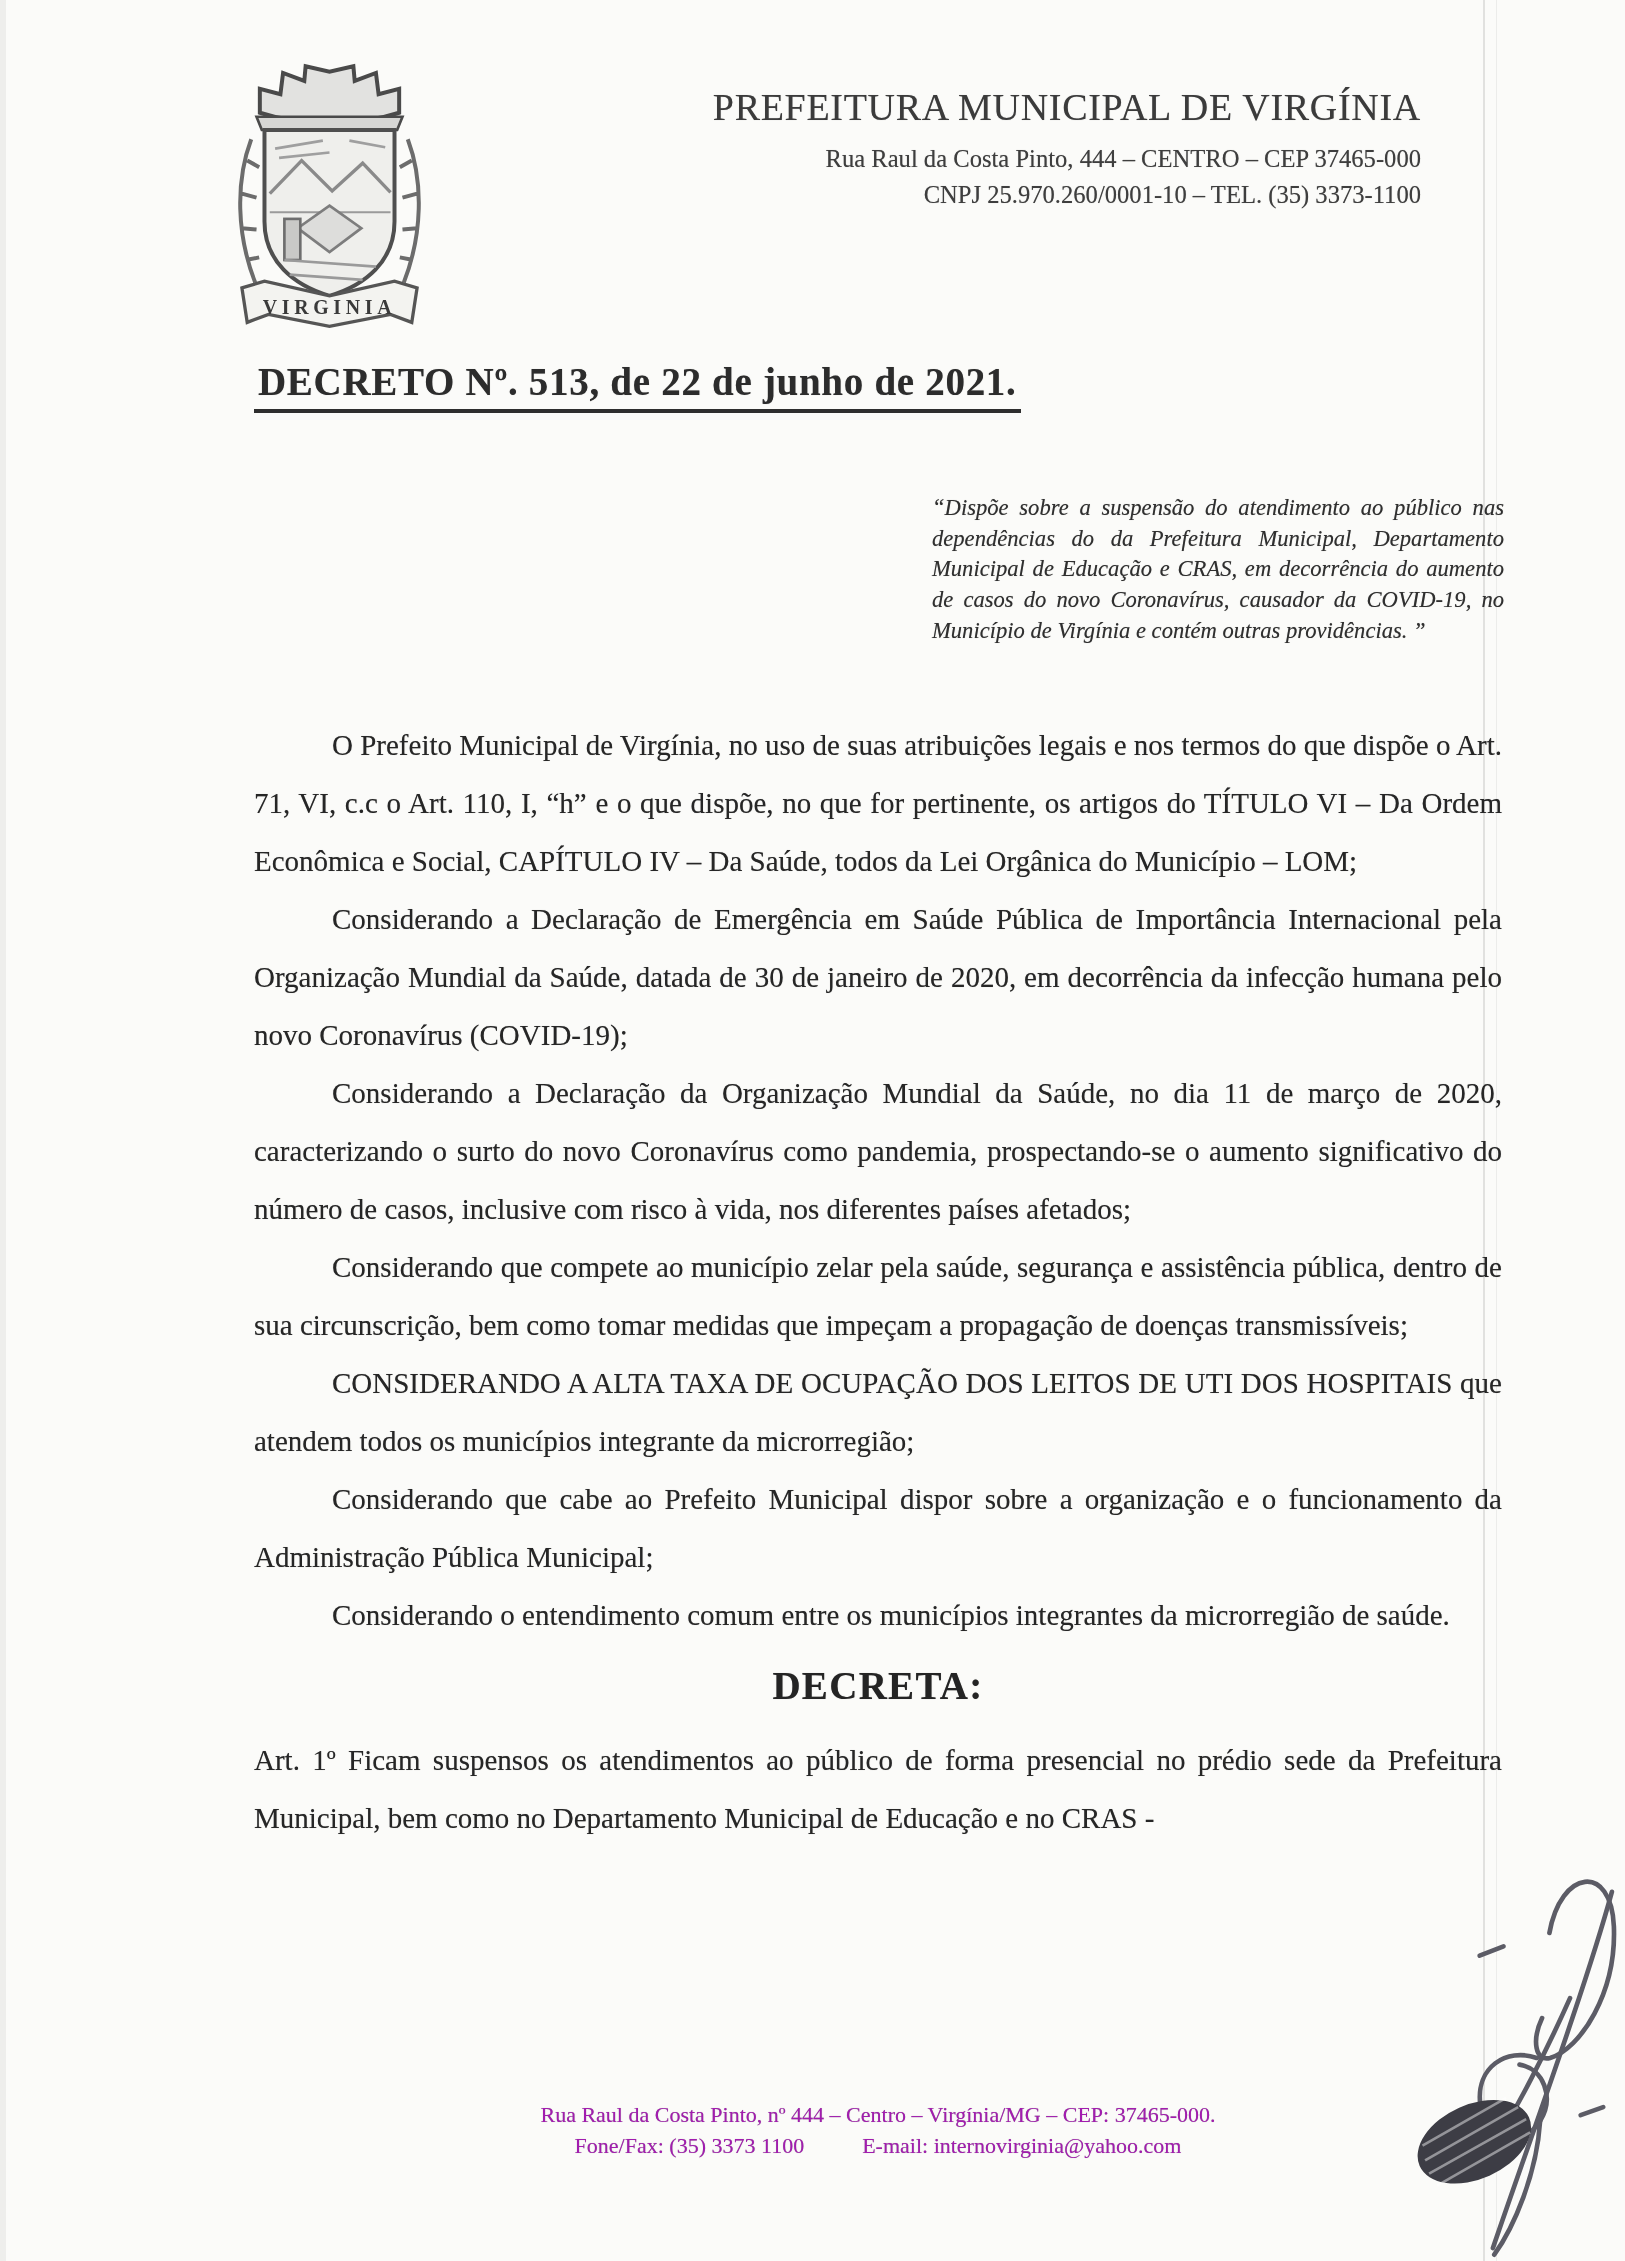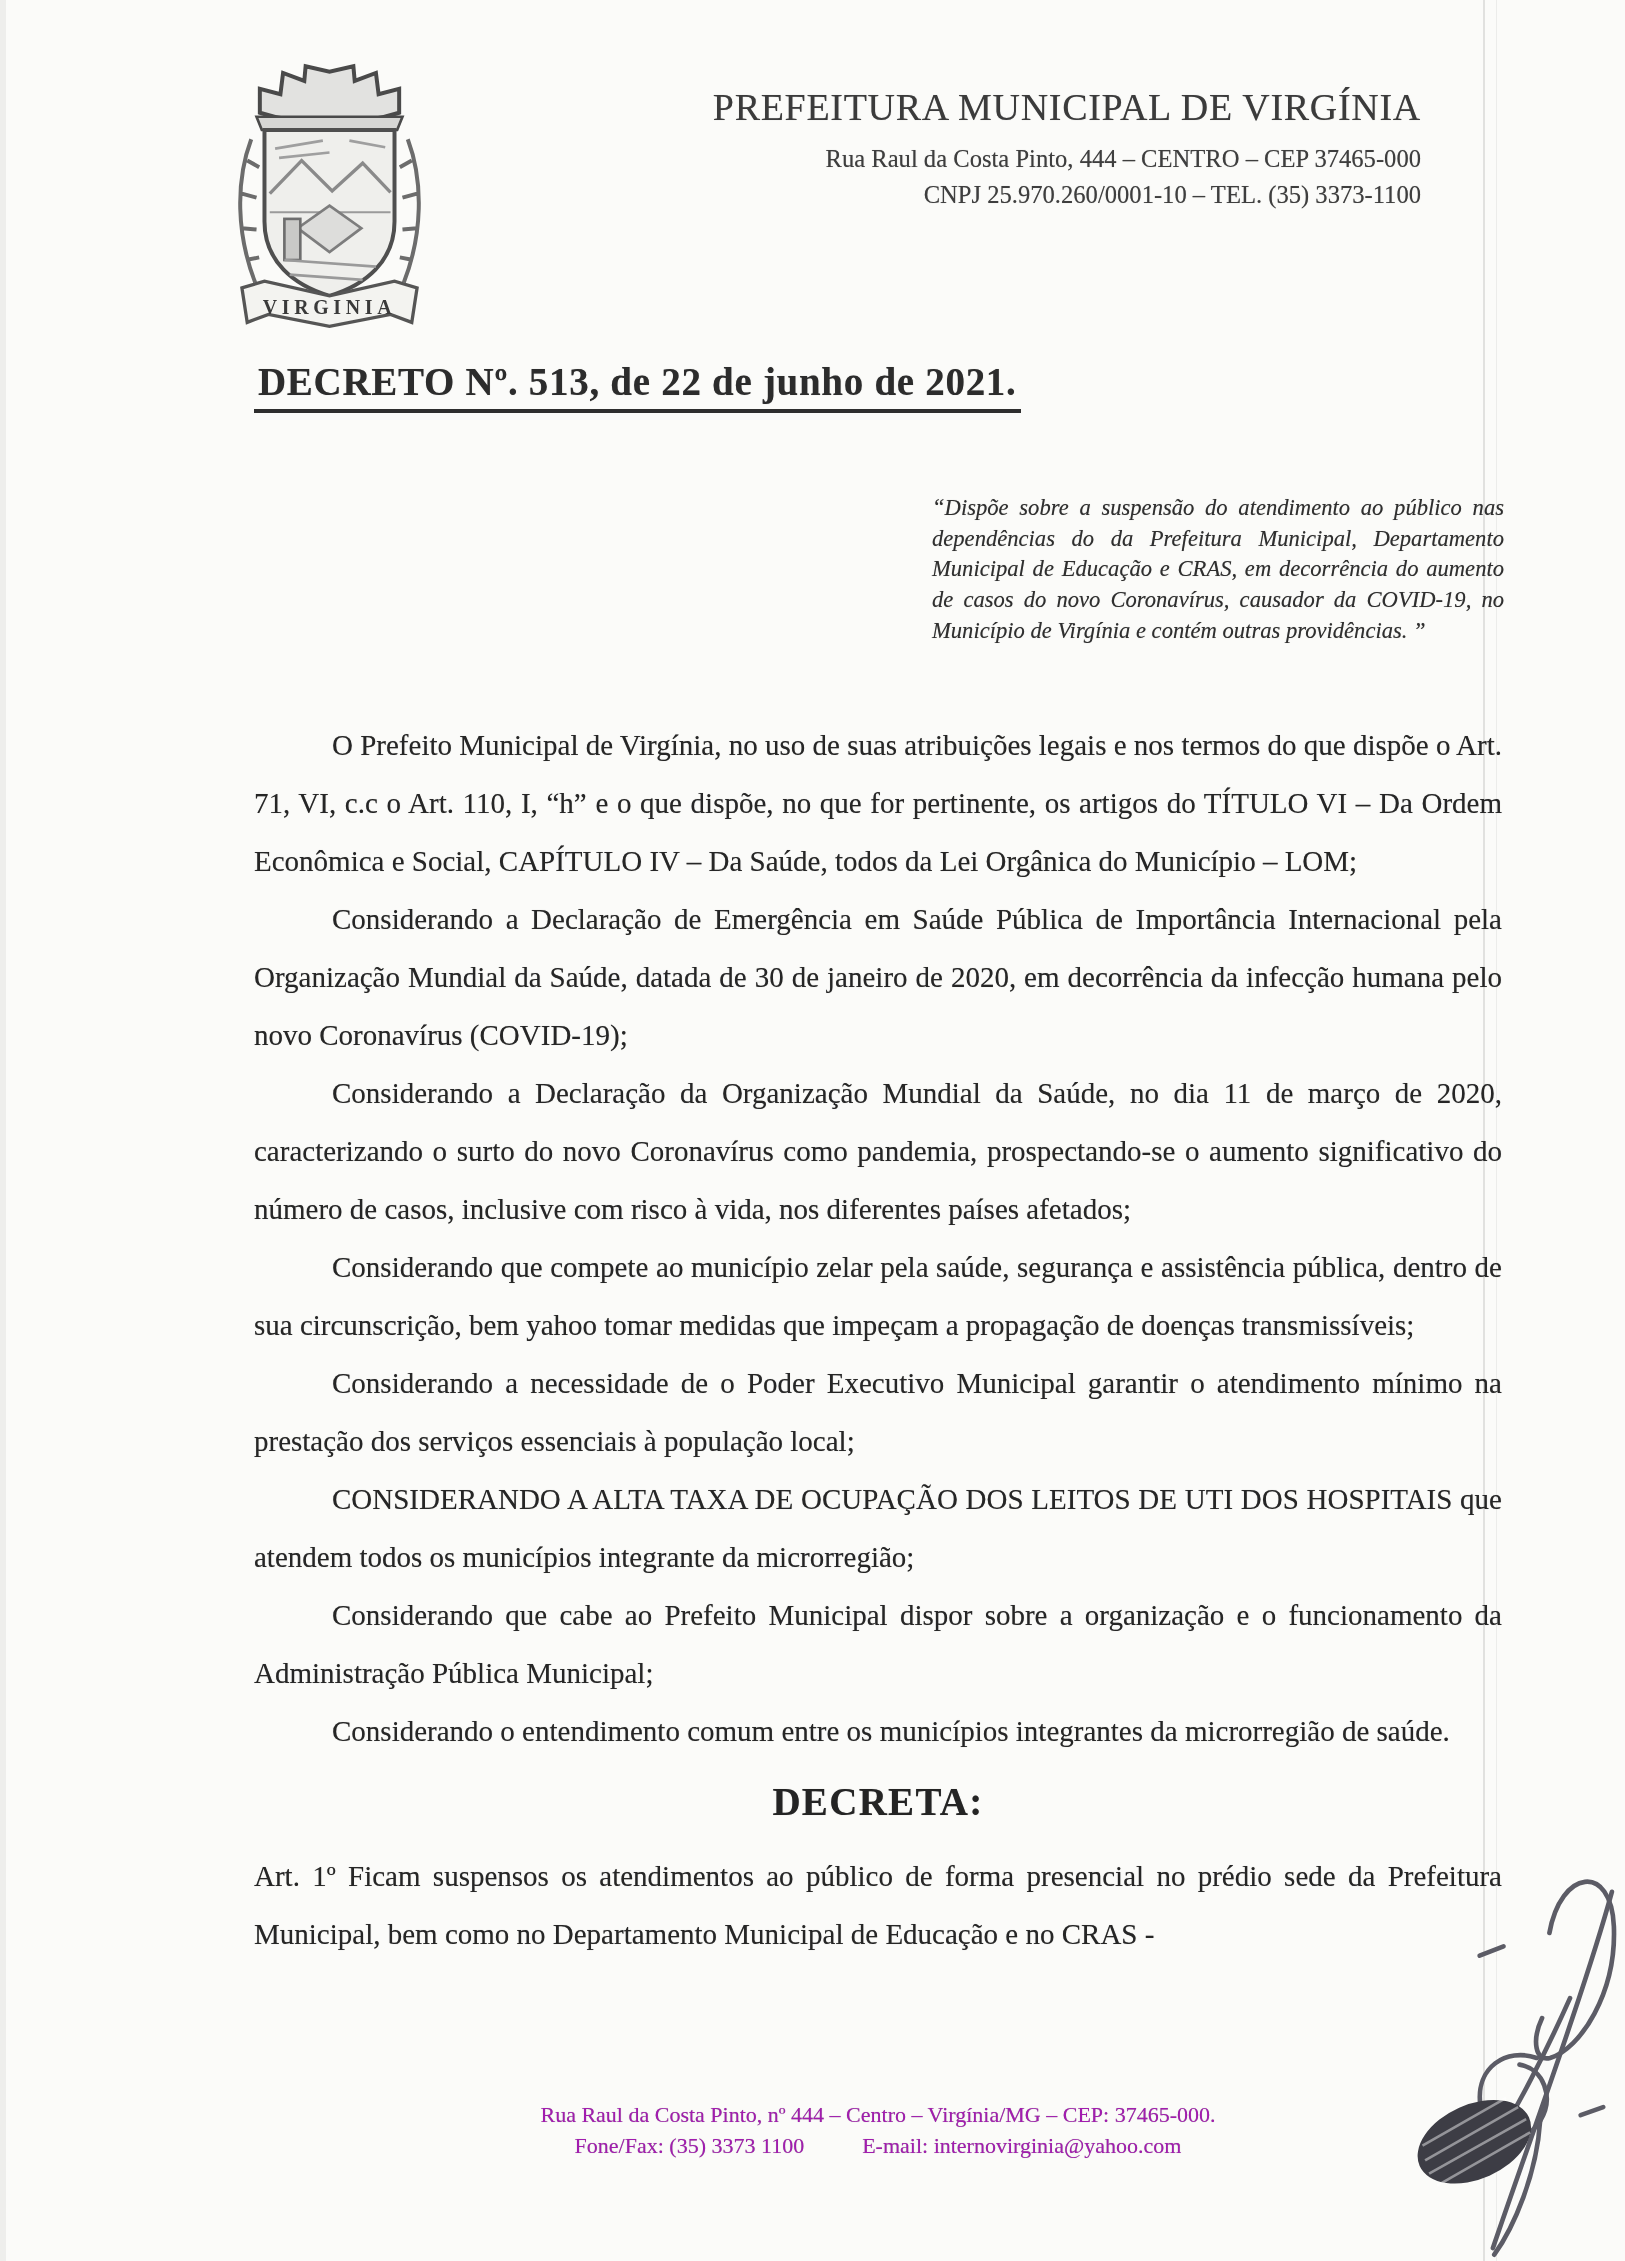--- a/index.html
+++ b/index.html
@@ -107,22 +107,21 @@
 <div id="decree-title-wrap">
   <span id="decree-title" class="soft">DECRETO Nº. 513, de 22 de junho de 2021.</span>
 </div>
 
 <div id="epigraph" class="soft">“Dispõe sobre a suspensão do atendimento ao público nas dependências do da Prefeitura Municipal, Departamento Municipal de Educação e CRAS, em decorrência do aumento de casos do novo Coronavírus, causador da COVID-19, no Município de Virgínia e contém outras providências. ”</div>
 
 <main id="body-flow">
   <p class="para soft">O Prefeito Municipal de Virgínia, no uso de suas atribuições legais e nos termos do que dispõe o Art. 71, VI, c.c o Art. 110, I, “h” e o que dispõe, no que for pertinente, os artigos do TÍTULO VI – Da Ordem Econômica e Social, CAPÍTULO IV – Da Saúde, todos da Lei Orgânica do Município – LOM;</p>
   <p class="para soft">Considerando a Declaração de Emergência em Saúde Pública de Importância Internacional pela Organização Mundial da Saúde, datada de 30 de janeiro de 2020, em decorrência da infecção humana pelo novo Coronavírus (COVID-19);</p>
   <p class="para soft">Considerando a Declaração da Organização Mundial da Saúde, no dia 11 de março de 2020, caracterizando o surto do novo Coronavírus como pandemia, prospectando-se o aumento significativo do número de casos, inclusive com risco à vida, nos diferentes países afetados;</p>
-  <p class="para soft">Considerando que compete ao município zelar pela saúde, segurança e assistência pública, dentro de sua circunscrição, bem yahoo tomar medidas que impeçam a propagação de doenças transmissíveis;</p>
-  <p class="para soft">Considerando a necessidade de o Poder Executivo Municipal garantir o atendimento mínimo na prestação dos serviços essenciais à população local;</p>
+  <p class="para soft">Considerando que compete ao município zelar pela saúde, segurança e assistência pública, dentro de sua circunscrição, bem como tomar medidas que impeçam a propagação de doenças transmissíveis;</p>
   <p class="para soft">CONSIDERANDO A ALTA TAXA DE OCUPAÇÃO DOS LEITOS DE UTI DOS HOSPITAIS que atendem todos os municípios integrante da microrregião;</p>
   <p class="para soft">Considerando que cabe ao Prefeito Municipal dispor sobre a organização e o funcionamento da Administração Pública Municipal;</p>
   <p class="para soft">Considerando o entendimento comum entre os municípios integrantes da microrregião de saúde.</p>
   <p id="decreta-heading" class="soft">DECRETA:</p>
   <p class="para-noindent soft">Art. 1º Ficam suspensos os atendimentos ao público de forma presencial no prédio sede da Prefeitura Municipal, bem como no Departamento Municipal de Educação e no CRAS -</p>
 </main>
 
 <footer id="doc-footer">
   <div class="soft">Rua Raul da Costa Pinto, nº 444 – Centro – Virgínia/MG – CEP: 37465-000.</div>
   <div>

